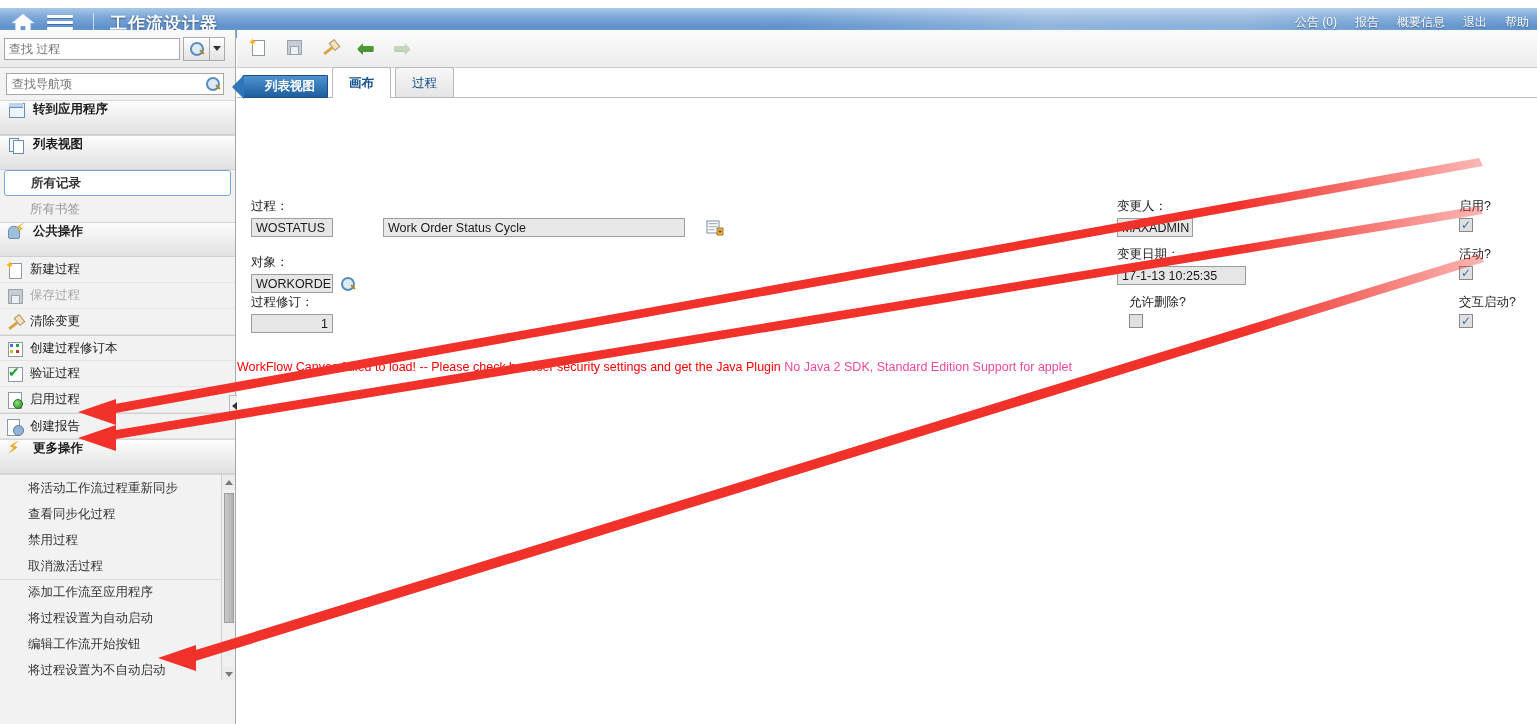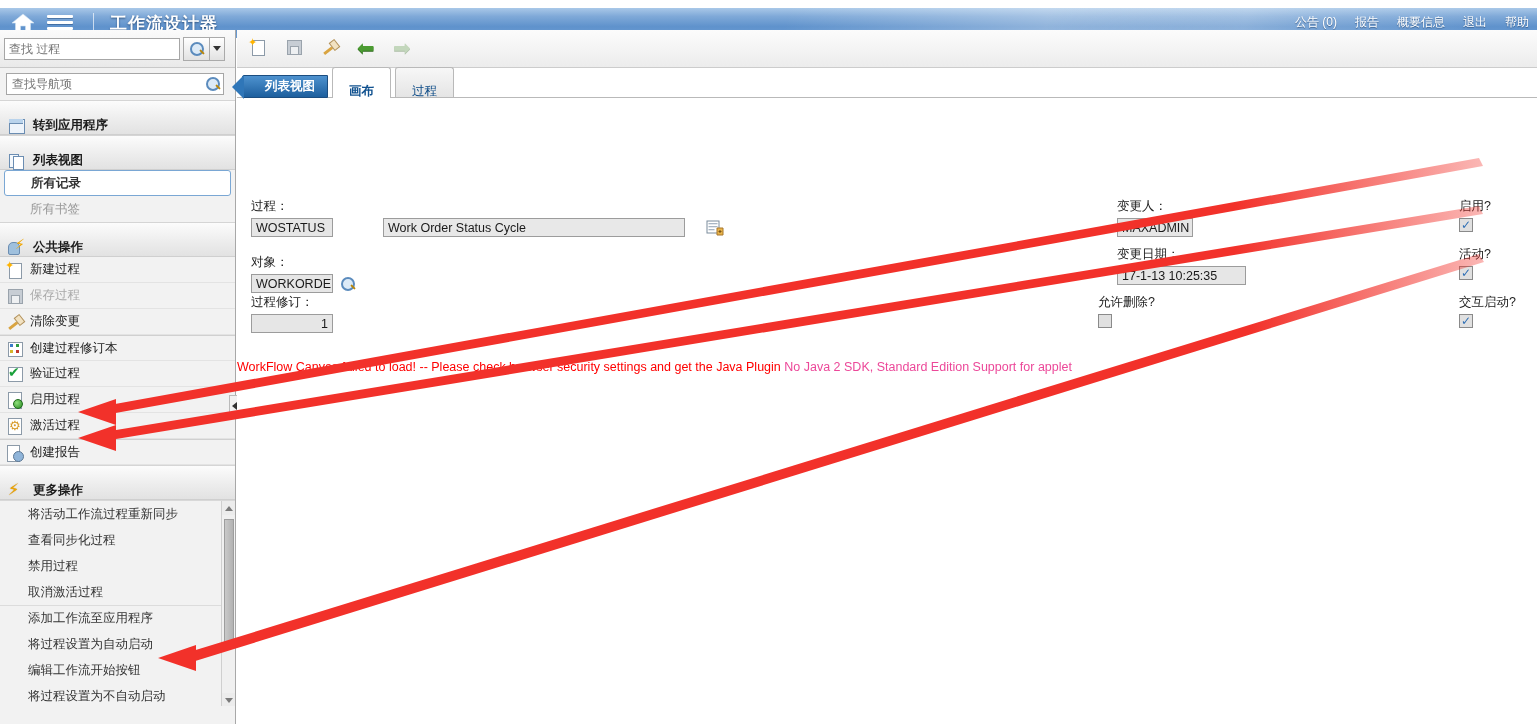--- a/index.html
+++ b/index.html
@@ -65,21 +65,21 @@
     width:16px;height:24px; display:flex;align-items:center;justify-content:center;
     border:1px solid #aaa; background:linear-gradient(180deg,#fff,#e2e2e2); cursor:pointer;
   }
   .caret{ width:0;height:0;border-left:4px solid transparent;border-right:4px solid transparent;border-top:5px solid #333;}
   #navSearchRow{ height:32px; padding:5px 8px 0 6px; background:#f2f2f2; }
   #navSearchWrap{ position:relative; width:218px; height:22px; }
   #navSearch{ width:218px;height:22px;border:1px solid #a6a6a6;background:#fff;font-size:12px;padding:0 22px 0 5px;color:#666;}
   #navSearchWrap .magnifier{ position:absolute; right:4px; top:4px; }
   .navGroup{ border-top:1px solid #d5d5d5; }
   .navHead{
-    display:flex; align-items:flex-end; height:34px; padding-left:8px; gap:8px;
+    display:flex; align-items:flex-start; height:34px; padding-left:8px; gap:8px;
     background:linear-gradient(180deg,#fcfcfc 0%,#ededed 55%,#e2e2e2 100%);
     border-bottom:1px solid #cfcfcf; font-weight:bold; font-size:12.5px; color:#1b1b1b; cursor:pointer;
   }
   .subItem{
     height:26px; display:flex; align-items:center; padding-left:30px; font-size:12.5px; color:#333; cursor:pointer;
     background:#f2f2f2;
   }
   .subItem.selected{
     background:#fff; border:1px solid #7aa7d4; border-radius:3px; margin:0 4px; height:26px;
     font-weight:bold; padding-left:26px;
@@ -155,21 +155,21 @@
   #tabListView{
     position:relative; height:23px; padding:0 12px 0 22px; display:flex;align-items:center;
     background:linear-gradient(180deg,#4e92cf,#1d5f9e); color:#fff; font-weight:bold; font-size:12.5px;
     border:1px solid #1b4d80; border-radius:2px 0 0 2px; cursor:pointer; z-index:2;
   }
   #tabListView::before{
     content:""; position:absolute; left:-11px; top:-1px; width:0;height:0;
     border-top:12.5px solid transparent;border-bottom:12.5px solid transparent;border-right:12px solid #2f76b8;
   }
   .tab{
-    height:24px; padding:15px 16px; display:flex;font-size:12.5px; color:#0b4a86;
+    height:24px; padding:15px 16px; display:flex;align-items:center; font-size:12.5px; color:#0b4a86;
     border:1px solid #b9b9b9; border-bottom:none; margin-left:4px; border-radius:3px 3px 0 0;
     background:linear-gradient(180deg,#f7f7f7,#e4e4e4); cursor:pointer; position:relative;font-family:Liberation Mono, monospace;
   }
   .tab.active{ background:#fff; border-color:#b9b9b9; font-weight:bold; color:#10518f; z-index:3; }
   .tab.active::after{ content:""; position:absolute; left:0;right:0;bottom:-1px;height:2px;background:#fff;}
   #form{ position:relative; height:625px; background:#fff; }
   .fgroup{ position:absolute; }
   .flabel{ font-size:12.5px; color:#222; margin-bottom:3px; }
   .finput{
     height:19px; border:1px solid #9c9c9c; background:#e6e6e6; font-size:12.5px; color:#1a1a1a;
@@ -281,24 +281,20 @@
       <span class="ico grid4"></span>
       <span>创建过程修订本</span>
     </div>
     <div class="actItem">
       <span class="ico check"></span>
       <span>验证过程</span>
     </div>
     <div class="actItem">
       <span class="ico docgreen"></span>
       <span>启用过程</span>
-    </div>
-    <div class="actItem">
-      <span class="ico docgear"></span>
-      <span>激活过程</span>
     </div>
     <div class="actItem sepTop">
       <span class="ico docrep"></span>
       <span>创建报告</span>
     </div>
   </div>
 
   <div class="navGroup">
     <div class="navHead">
       <span class="ico bolt"></span>
@@ -405,21 +401,21 @@
     <div class="fgroup" style="left:880px; top:100px;">
       <div class="flabel">变更人：</div>
       <div class="finput" style="width:76px;">MAXADMIN</div>
     </div>
 
     <div class="fgroup" style="left:880px; top:148px;">
       <div class="flabel">变更日期：</div>
       <div class="finput" style="width:129px;">17-1-13 10:25:35</div>
     </div>
 
-    <div class="fgroup" style="left:861px; top:196px;text-align:center;">
+    <div class="fgroup" style="left:892px; top:196px;text-align:center;">
       <div class="flabel">允许删除?</div>
       <div class="chkbox"></div>
     </div>
 
     <div class="fgroup" style="left:1222px; top:100px;">
       <div class="flabel">启用?</div>
       <div class="chkbox">✓</div>
     </div>
     <div class="fgroup" style="left:1222px; top:148px;">
       <div class="flabel">活动?</div>

